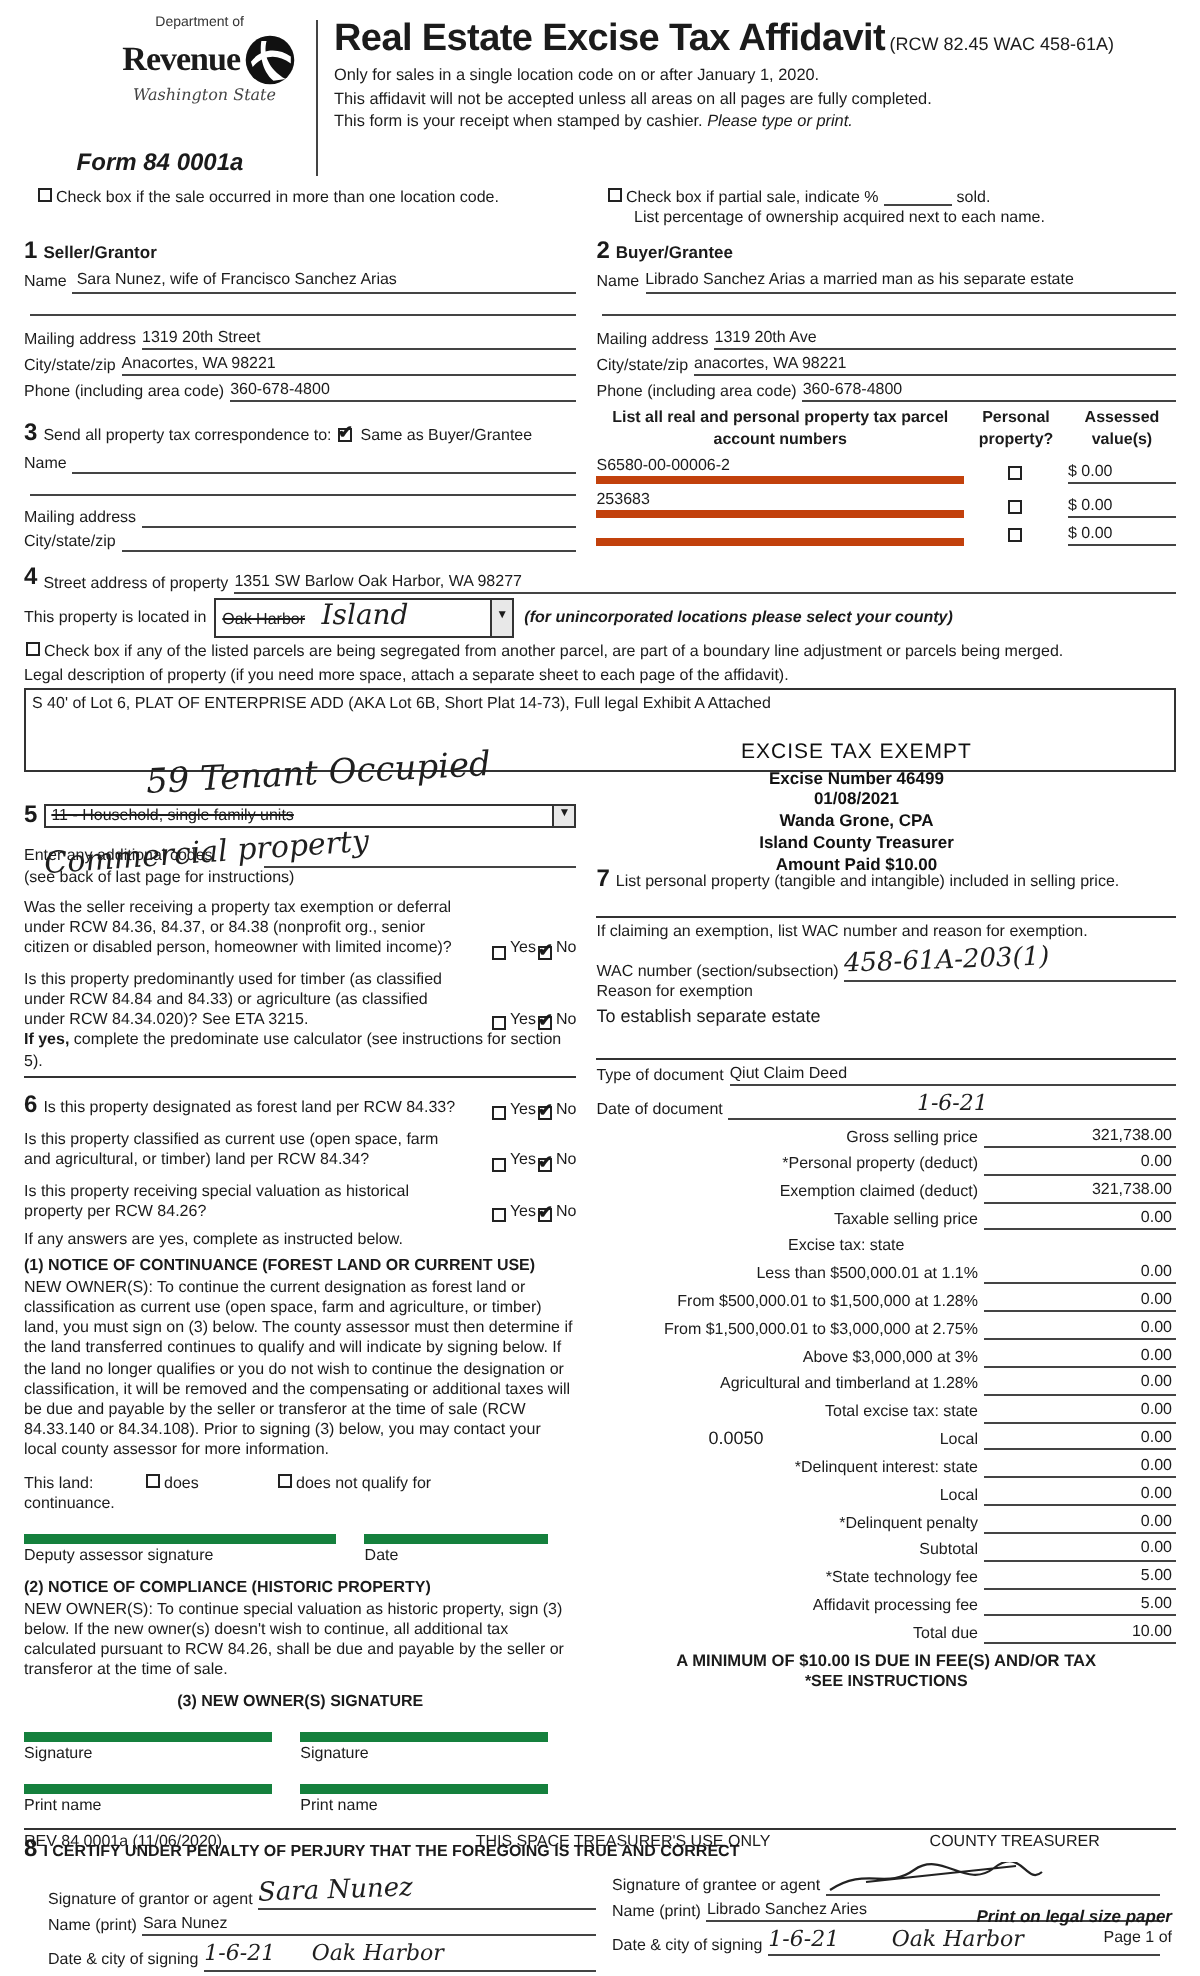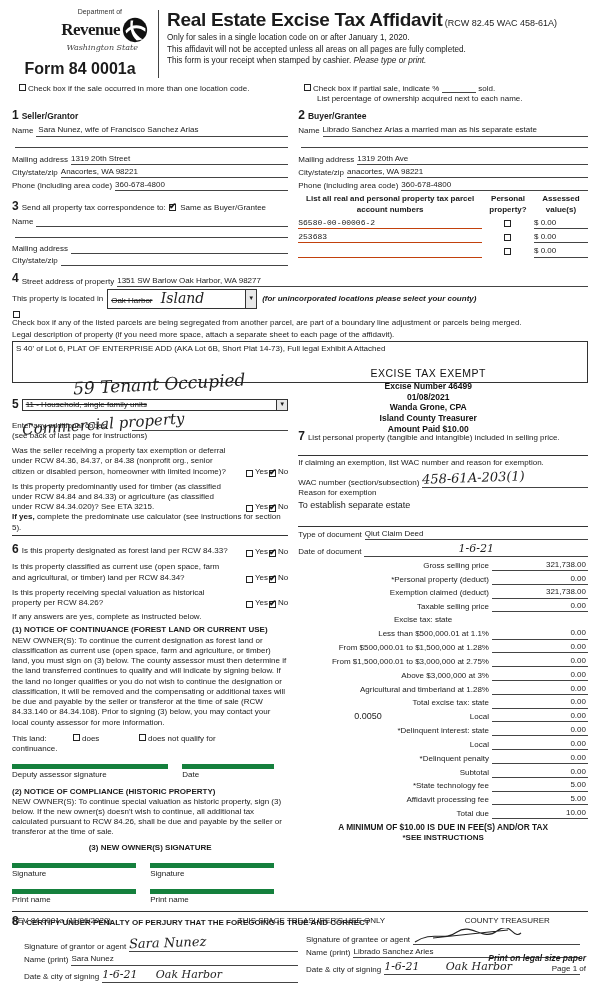--- a/index.html
+++ b/index.html
@@ -11,21 +11,21 @@
     padding:8px 12px 0 12px; overflow:hidden;
   }
   
   .hdr { display:flex; margin-bottom:4px;justify-content:flex-end; }
   .logo-block { width:140px; flex:none; text-align:right; padding-right:4px; }
   .dept1 { font-size:7px; color:#333; padding-right:26px; }
   .brandrow { display:flex; justify-content:flex-end; align-items:center; }
   .brand { font-family:"Liberation Serif", serif; font-weight:bold; font-size:17px; letter-spacing:-0.5px; }
   .logo-svg { width:26px; height:26px; margin-left:2px; flex:none; }
   .wastate { font-family:"DejaVu Serif", serif; font-style:italic; font-size:8px; color:#444; padding-right:10px; }
-  .formno { font-size:16px; font-weight:bold; margin-top:6px; text-align:center; }
+  .formno { font-size:12px; font-weight:bold; margin-top:21px; text-align:center;font-style:italic; }
   .vline { width:0; border-left:1.5px solid #444; margin:2px 8px 2px 6px; }
   .titleblock { flex:1; }
   .title { font-size:19px; font-weight:bold; letter-spacing:-0.3px; }
   .titleref { font-size:9px; font-weight:normal; }
   .sub { font-size:8.2px; margin-top:1px; }
   .it { font-style:italic; }
   
   .cb { display:inline-block; width:7px; height:7px; border:1px solid #222; background:#fff;
         position:relative; vertical-align:-1px; margin:0 2px 0 1px; flex:none; }
   .cb .mark { position:absolute; left:-1px; top:-4px; font-size:9px; font-weight:bold; font-style:normal; }
@@ -43,21 +43,21 @@
   .colL { width:49%; padding-right:6px; }
   .colR { width:51%; padding-left:4px; }
   .lbl { flex:none; }
   .dd { display:inline-flex; align-items:center; border:1.5px solid #333; padding:0 0 0 3px; min-height:11px; }
   .ddbtn { border-left:1px solid #333; background:#e8e8e8; width:11px; text-align:center; margin-left:4px;
            font-size:6px; align-self:stretch; display:flex; align-items:center; justify-content:center; }
   
   .ptbl-h { display:flex; font-weight:bold; text-align:center; margin-top:3px; }
   .ptbl-h .c1 { flex:1; } .ptbl-h .c2 { width:52px; } .ptbl-h .c3 { width:54px; }
   .prow { display:flex; align-items:flex-end; margin-top:3px; }
-  .prow .pn { flex:1; border-bottom:1px solid #c2410c; min-height:9px;font-family:Liberation Mono, monospace; }
+  .prow .pn { flex:1; border-bottom:4px solid #c2410c; min-height:9px; }
   .prow .pc { width:52px; text-align:center; }
   .prow .pv { width:54px; border-bottom:1px solid #444; }
   
   .legalbox { border:1px solid #333; height:42px; padding:2px 3px; position:relative; margin-top:1px; }
   .hw-legal { position:absolute; left:60px; bottom:-14px; font-size:17px; transform:rotate(-3deg); z-index:3; }
   
   .stampwrap { position:relative; min-height:62px; }
   .stamp { position:absolute; left:30px; top:-22px; text-align:center; z-index:2; width:200px;
            font-family:"Liberation Sans", sans-serif; color:#111; }
   .stamp .s1 { font-size:10.5px; letter-spacing:0.5px; }
@@ -239,21 +239,21 @@
     </div>
     <div class="row" style="align-items:center;">
       <span class="lbl">This property is located in</span>
       <span class="dd" style="width:150px; margin-left:4px; justify-content:space-between;">
         <span><span class="strike">Oak Harbor</span>
         <span class="hw" style="font-size:14px; margin-left:6px;">Island</span></span>
         <span class="ddbtn">▼</span>
       </span>
       <span class="b it" style="margin-left:5px;">(for unincorporated locations please select your county)</span>
     </div>
-    <div class="row" style="align-items:flex-start;flex-direction:column;">
+    <div class="row" style="align-items:flex-start;">
       <span class="cb"></span>
       <span>Check box if any of the listed parcels are being segregated from another parcel, are part of a boundary line adjustment or parcels being merged.</span>
     </div>
     <div style="margin-top:2px;">Legal description of property (if you need more space, attach a separate sheet to each page of the affidavit).</div>
     <div class="legalbox">
       <span>S 40' of Lot 6, PLAT OF ENTERPRISE ADD (AKA Lot 6B, Short Plat 14-73), Full legal Exhibit A Attached</span>
       <span class="hw hw-legal">59 Tenant Occupied</span>
     </div>
   </div>
 

